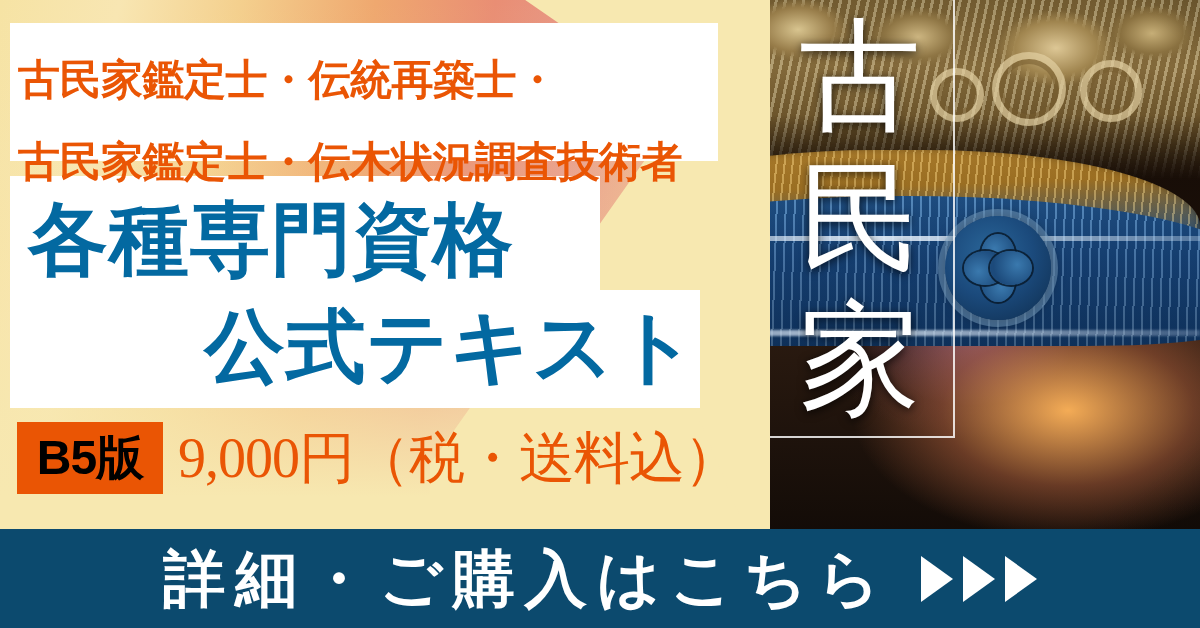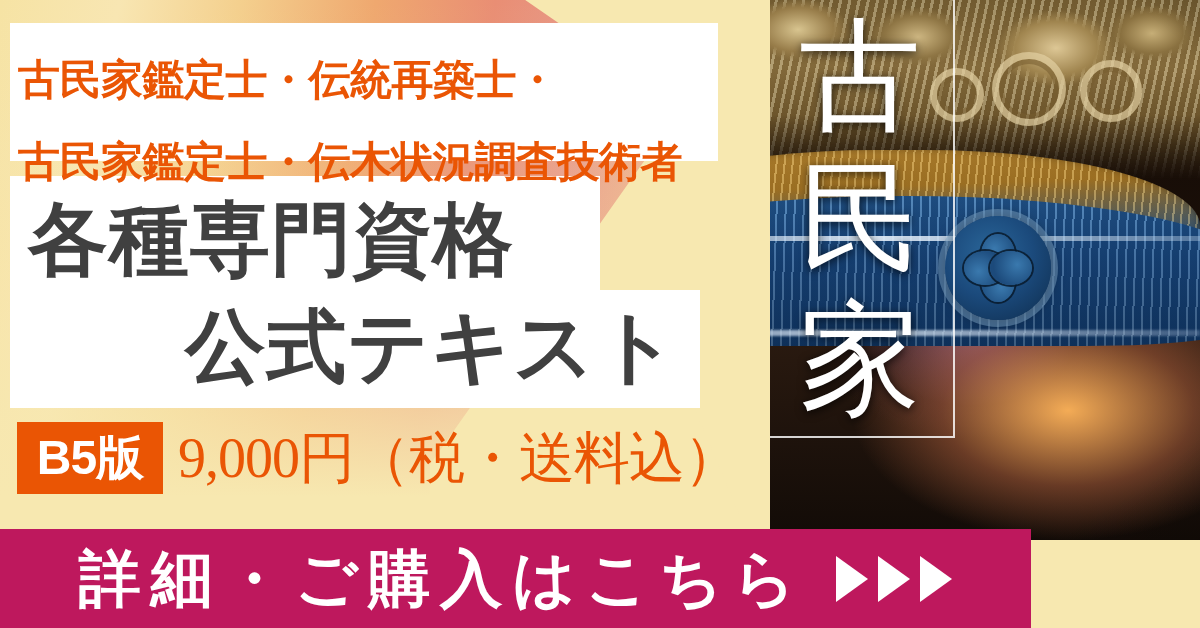--- a/index.html
+++ b/index.html
@@ -197,56 +197,56 @@
     font-size:42px;
     font-weight:bold;
     line-height:1.30;
     letter-spacing:-0.5px;
     white-space:nowrap;
   }
   .headline-sub .ln { display:block;margin-top:27px; }
 
   .headline-main {
     position:absolute; left:18px; top:186px; width:680px;
-    color:#404040;
+    color:#0369a1;
     font-weight:bold;
     font-size:80px;
     line-height:1.34;
     letter-spacing:1px;
   }
   .headline-main .l1 { display:block; text-align:left; padding-left:10px; }
-  .headline-main .l2 { display:block; text-align:center; padding-left:148px; }
+  .headline-main .l2 { display:block; text-align:right; padding-left:148px; }
 
   
   .badge {
     position:absolute; left:17px; top:422px;
     width:146px; height:72px;
     background:#EA5504;
-    color:#ffffff;
+    color:#000000;
     font-size:48px;
     font-weight:bold;
     line-height:72px;
     text-align:center;
     letter-spacing:-1px;
   }
   .price {
     position:absolute; left:178px; top:424px;
     color:#EA5504;
     font-size:56px;
     font-weight:normal;
     line-height:68px;
     letter-spacing:-1px;
     white-space:nowrap;
     font-family:Liberation Serif, serif;
   }
 
   
   .cta {
-    position:absolute; left:0; top:529px; width:1031px; height:99px;
-    background:#be185d;
+    position:absolute; left:0; top:529px; width:1200px; height:99px;
+    background:#0c4a6e;
     display:flex;
     align-items:center;
     justify-content:center;
     gap:26px;
   }
   .cta-text {
     color:#ffffff;
     font-size:62px;
     font-weight:bold;
     letter-spacing:10px;

